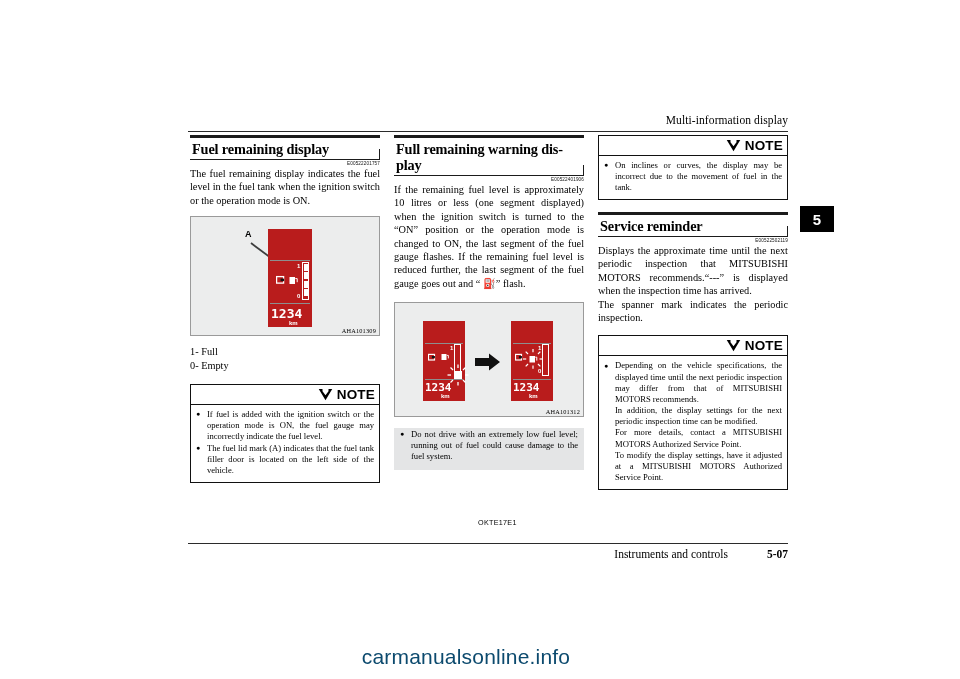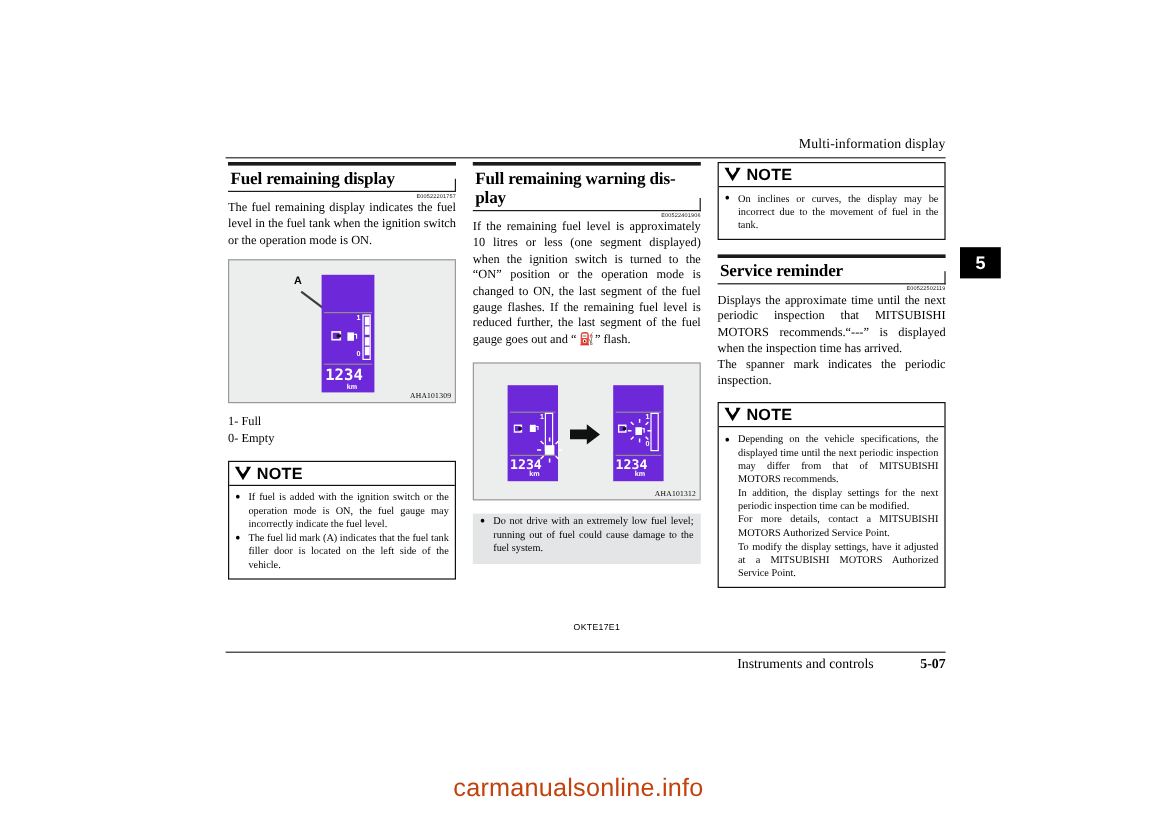--- a/index.html
+++ b/index.html
@@ -145,21 +145,21 @@
     bottom: 1px;
     font-family: "Liberation Serif", serif;
     font-size: 6.3px;
     letter-spacing: .2px;
     background: #eceded;
     padding: 0 1px;
   }
 
   
   .cluster {
-    background: #6d28d9;
+    background: #b91c1c;
     position: relative;
   }
   .seg-box {
     position: absolute;
     border: 1.2px solid #fff;
     box-sizing: border-box;
   }
   .seg-fill {
     position: absolute;
     background: #fff;
@@ -218,20 +218,21 @@
   .box-head {
     display: flex;
     align-items: center;
     gap: 4px;
     padding: 2px 4px 2px 4px;
     border-bottom: 1.4px solid #111;
     font-family: "Liberation Sans", sans-serif;
     font-weight: bold;
     font-size: 13.5px;
     letter-spacing: .2px;
+    justify-content: flex-end;
   }
   .box.caution .box-head {
     border-bottom: none;
     padding: 5px 5px 1px 5px;
   }
   .box-body {
     padding: 4px 5px 5px 5px;
   }
   .box.caution .box-body {
     padding: 1px 6px 7px 6px;
@@ -301,27 +302,27 @@
   .footer-page {
     position: absolute;
     right: 172px;
     top: 548px;
     font-size: 11.5px;
     font-weight: bold;
   }
 
   .watermark {
     position: absolute;
-    left: 16px;
+    left: 0;
     top: 645px;
     width: 932px;
     text-align: center;
     font-family: "Liberation Sans", sans-serif;
     font-size: 21px;
-    color: #c2410c;
+    color: #0c4a6e;
     letter-spacing: .2px;
   }
 </style>
 </head>
 <body>
 
 <div id="page">
 
   <div class="header-title">Multi-information display</div>
   <div class="header-rule"></div>

